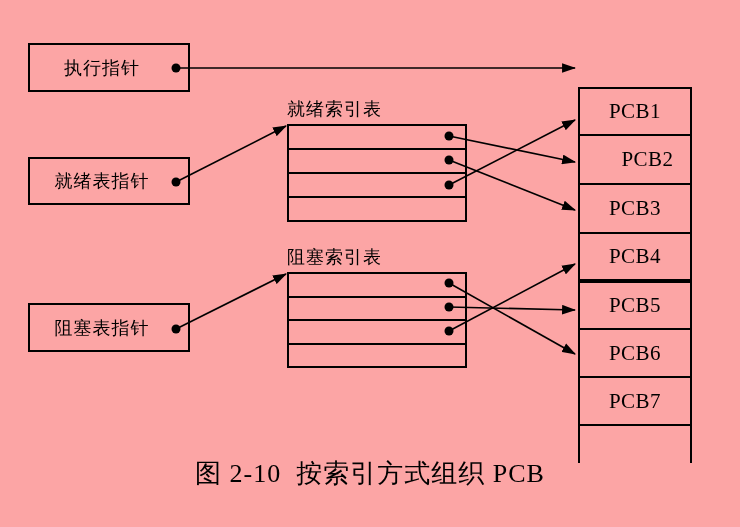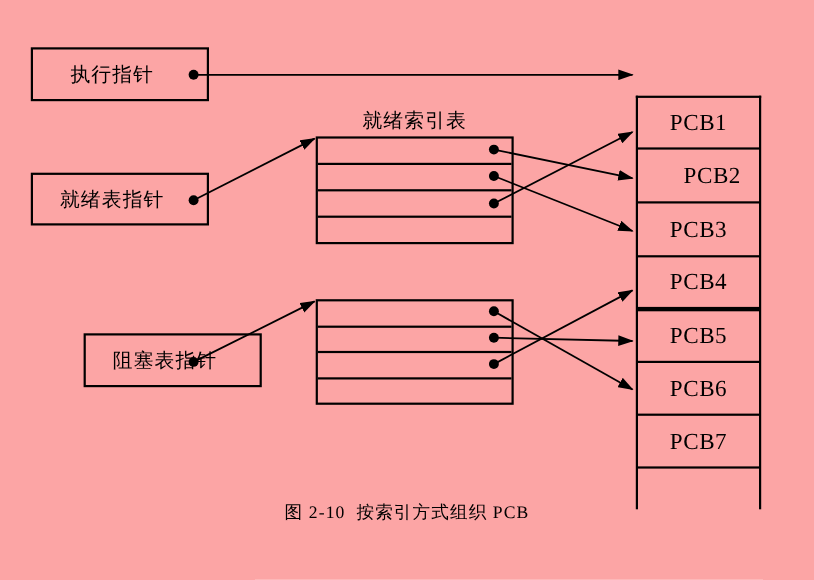--- a/index.html
+++ b/index.html
@@ -24,29 +24,29 @@
     border: 2px solid #000;
     display: flex;
     align-items: center;
     justify-content: center;
     font-size: 18px;
     letter-spacing: 1px;
     background: transparent;
   }
   .ptr-box.exec    { top: 43px;  height: 49px; }
   .ptr-box.ready   { top: 157px; height: 48px; }
-  .ptr-box.blocked { top: 303px; height: 49px; margin-left: 48px; }
+  .ptr-box.blocked { top: 303px; height: 49px; }
   .ptr-box .lbl { padding-right: 14px; }
 
   
   .idx-title {
     position: absolute;
     left: 287px;
     width: 180px;
-    text-align: center;
+    text-align: left;
     font-size: 18px;
     letter-spacing: 1px;
   }
   .idx-title.ready   { top: 97px; }
   .idx-title.blocked { top: 245px; }
   .idx-table {
     position: absolute;
     left: 287px;
     width: 180px;
     box-sizing: border-box;
@@ -103,21 +103,21 @@
   svg .ln { stroke: #000; stroke-width: 1.6; fill: none; }
   svg .dot { fill: #000; stroke: none; }
 
   
   .caption {
     position: absolute;
     left: 0;
     top: 456px;
     width: 740px;
     text-align: center;
-    font-size: 16px;
+    font-size: 26px;
     letter-spacing: 1px;
     white-space: pre;
   }
 </style>
 </head>
 <body>
 
 <div class="canvas">
 
   <svg class="overlay" viewBox="0 0 740 527" xmlns="http://www.w3.org/2000/svg">
@@ -163,20 +163,21 @@
   </div>
 
   <div class="idx-title ready">就绪索引表</div>
   <div class="idx-table ready">
     <div class="idx-row"></div>
     <div class="idx-row"></div>
     <div class="idx-row"></div>
     <div class="idx-row"></div>
   </div>
 
+  <div class="idx-title blocked">阻塞索引表</div>
   <div class="idx-table blocked">
     <div class="idx-row"></div>
     <div class="idx-row"></div>
     <div class="idx-row"></div>
     <div class="idx-row"></div>
   </div>
 
   <div class="pcb-col">
     <div class="pcb-cell">
       <span>PCB1</span>

